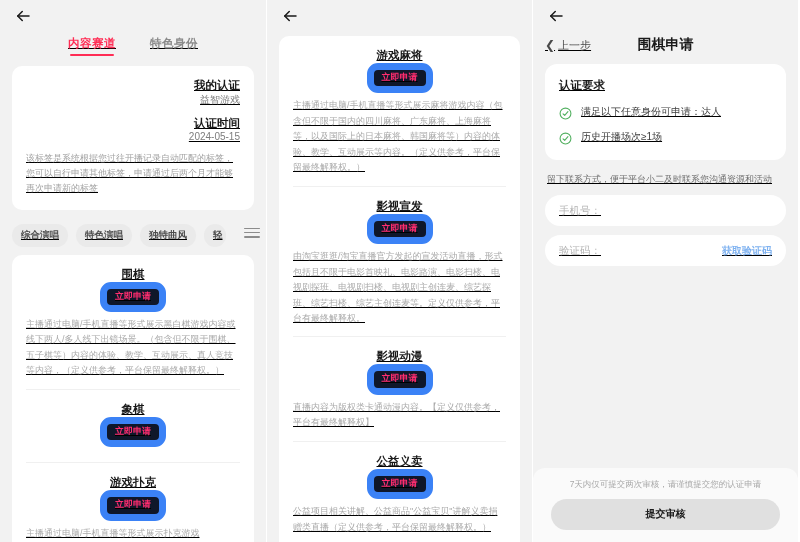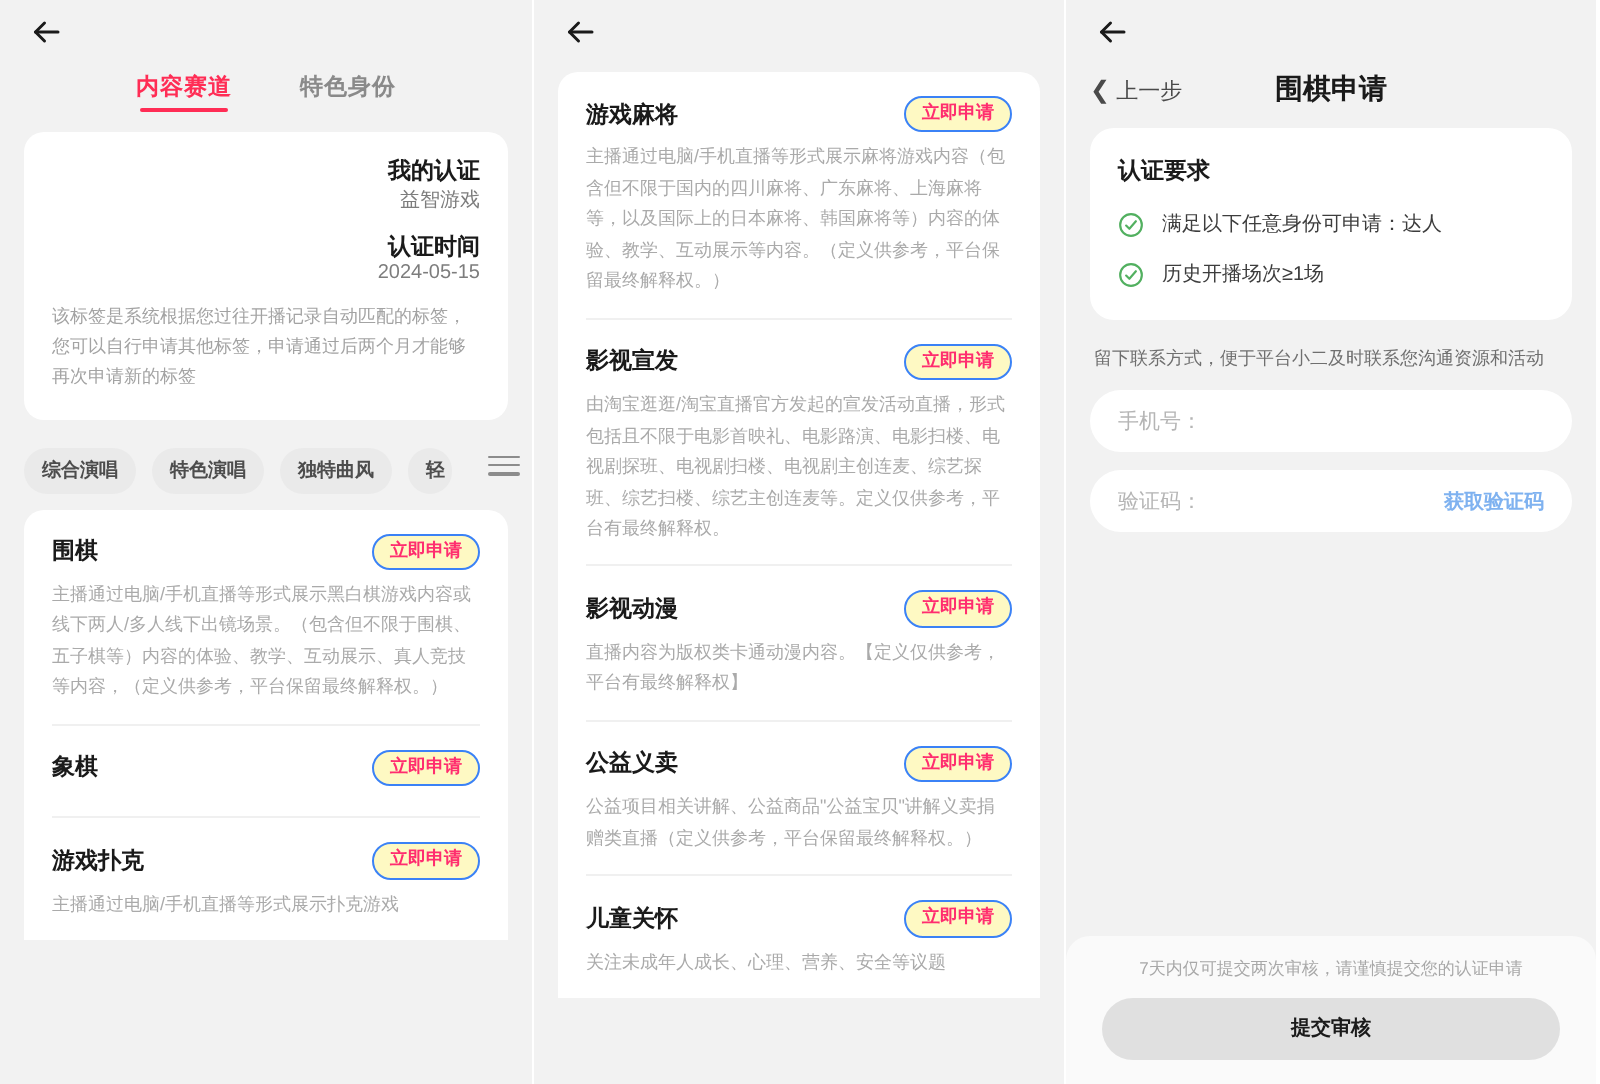--- a/index.html
+++ b/index.html
@@ -9,20 +9,21 @@
     background: #ffffff;
     overflow: hidden;
   }
   .screens { display: flex; width: 800px; height: 542px; }
   .panel {
     width: 266px; height: 542px;
     background: #f2f2f2;
     position: relative;
     overflow: hidden;
     flex: 0 0 auto;
+    text-decoration: underline;
   }
   .panel + .panel { border-left: 1px solid #ffffff; }
 
   
   .topbar {
     height: 32px;
     display: flex; align-items: center;
     padding-left: 14px;
     background: #f2f2f2;
   }
@@ -101,29 +102,30 @@
     background: #fff;
     margin: 0 12px;
     border-radius: 10px 10px 0 0;
     padding: 0 14px;
   }
   .list-item { padding: 12px 0 10px 0; border-bottom: 1px solid #f0f0f0; }
   .list-item:last-child { border-bottom: none; }
   .li-head {
     display: flex; justify-content: space-between; align-items: center;
     margin-bottom: 5px;
+    flex-direction: column;
   }
   .li-title { font-size: 11.5px; font-weight: bold; color: #1a1a1a; }
   .apply-btn {
-    border: 1px solid #3b82f6;
+    border: 7px solid #3b82f6;
     color: #ff2d6f;
     font-size: 9px; font-weight: bold;
     padding: 3px 8px 3.5px 8px;
     border-radius: 11px;
-    background: #fef9c3;
+    background: #0f172a;
     white-space: nowrap;
     line-height: 1.1;
   }
   .li-desc { font-size: 9px; color: #aaaaaa; line-height: 1.72; }
 
   
   .mid-list { margin-top: 4px; }
 
   
   .sub-header {

